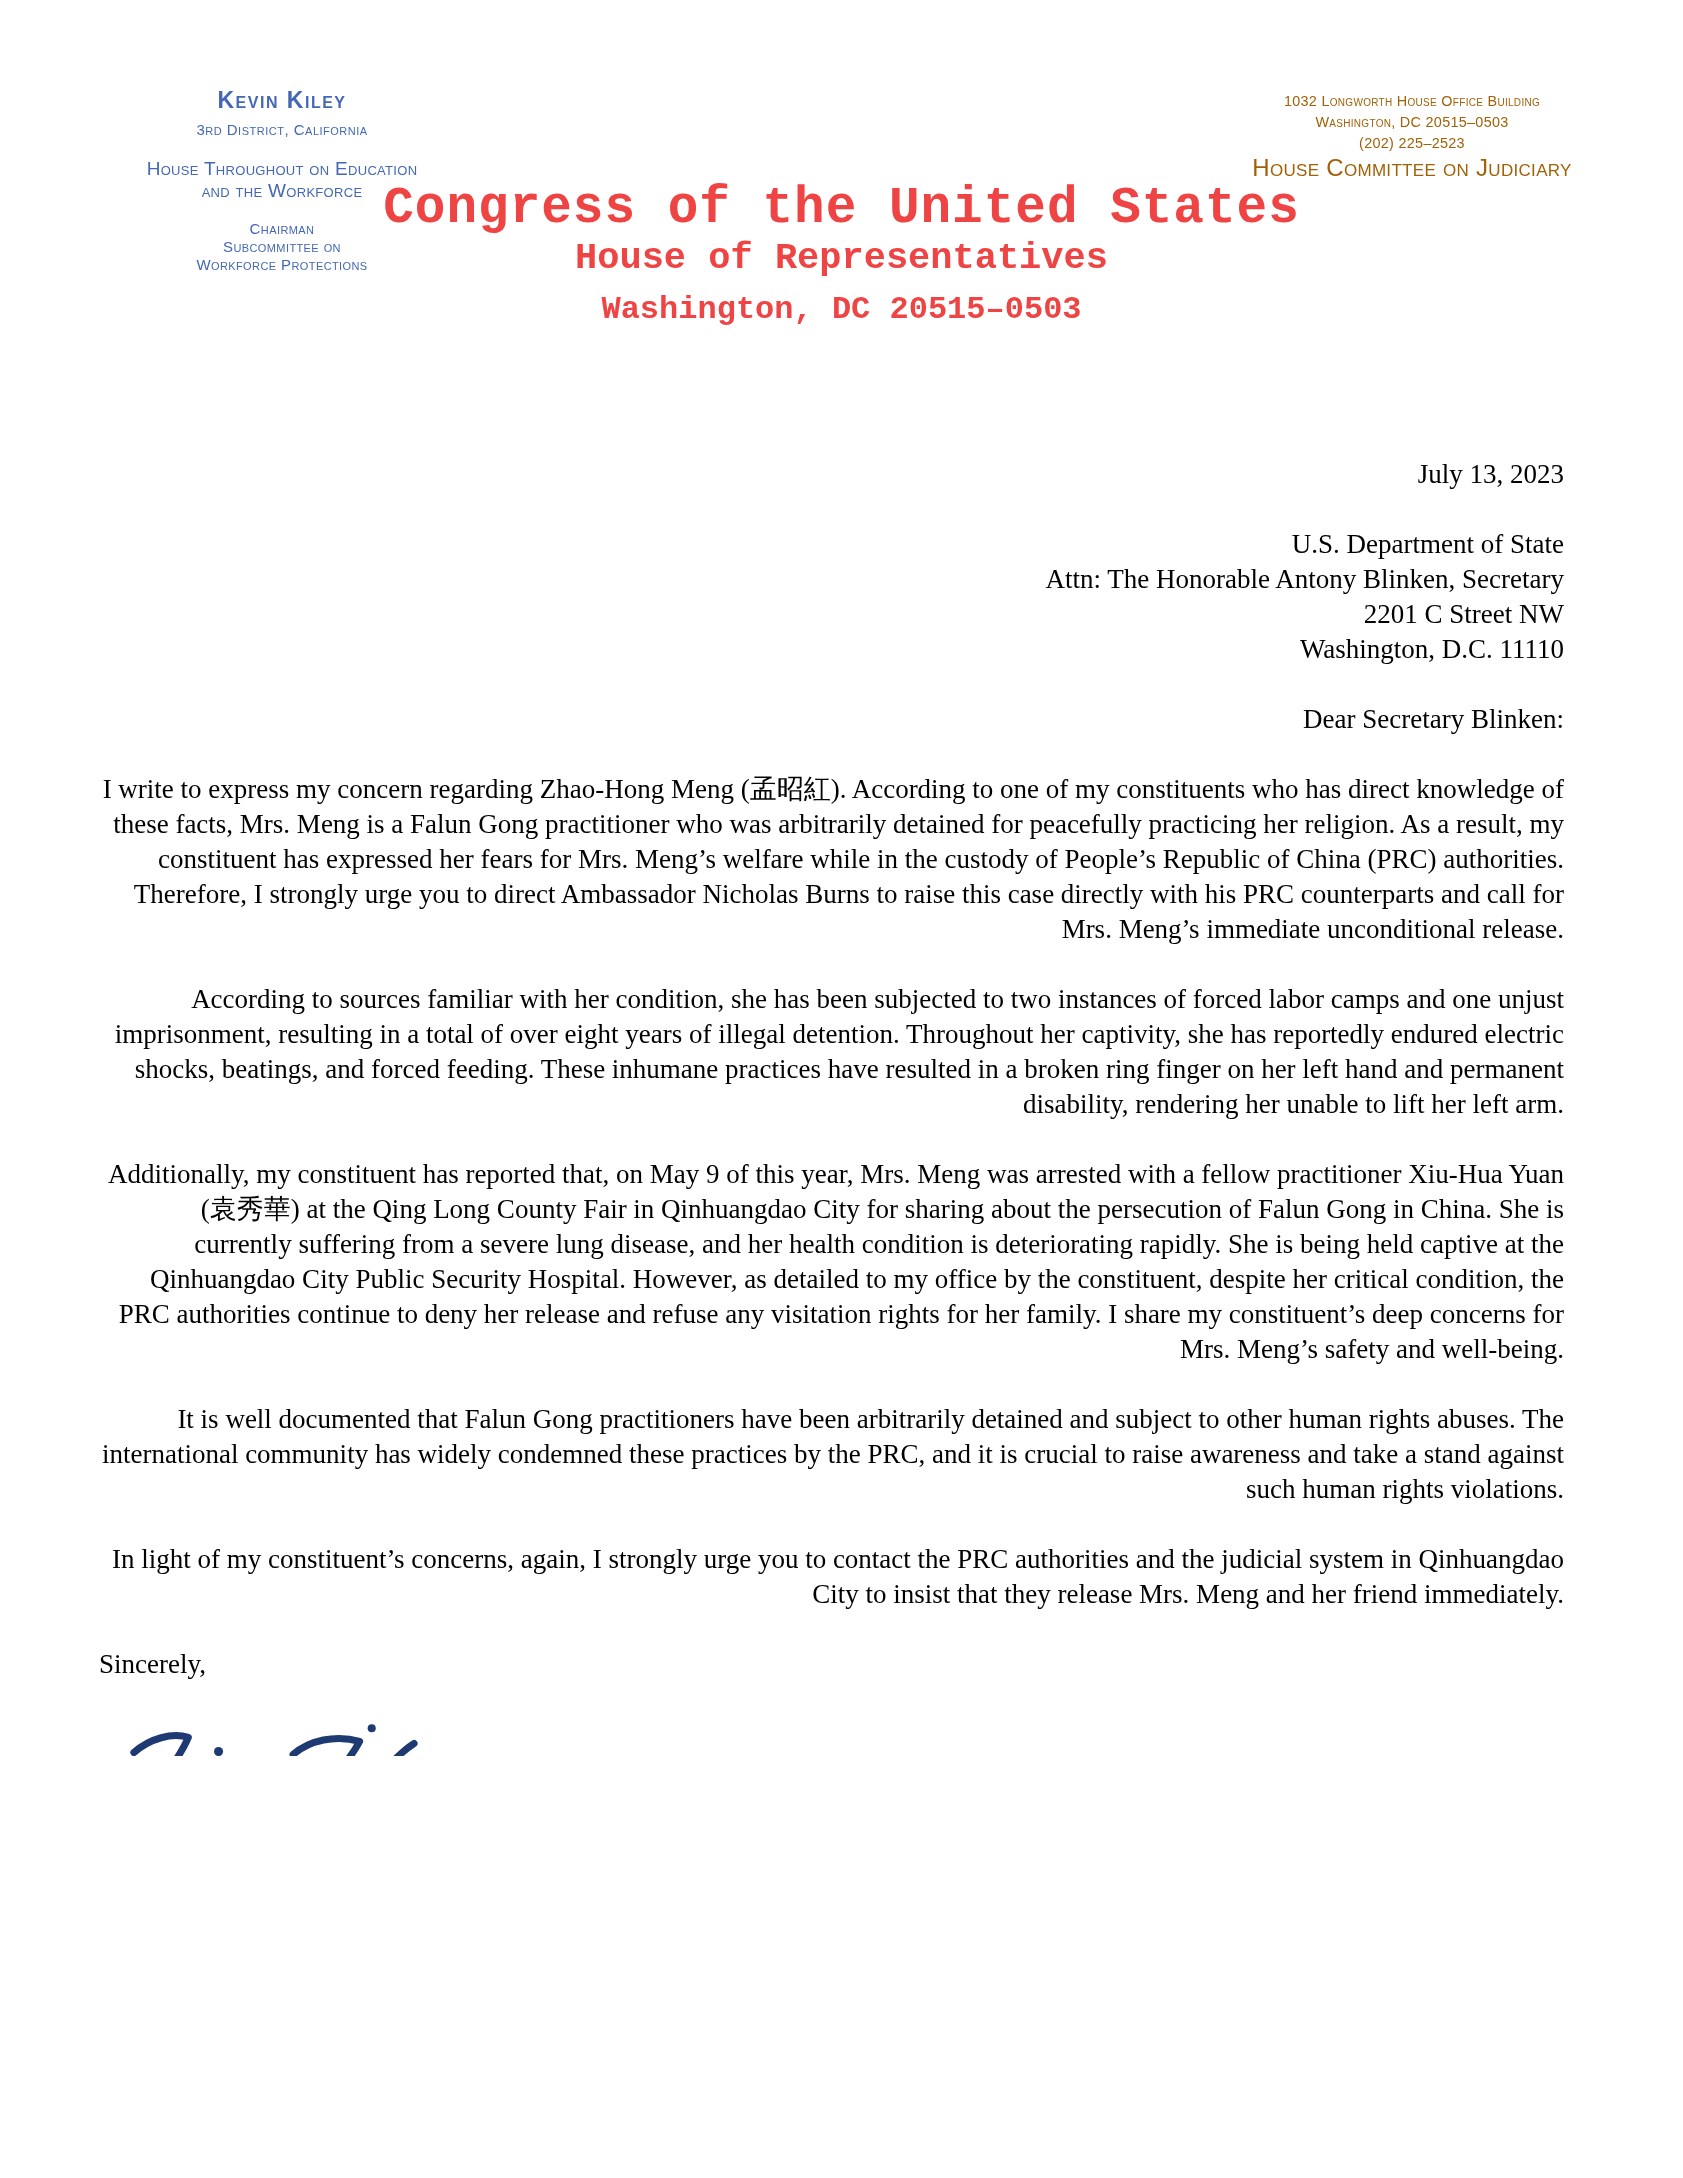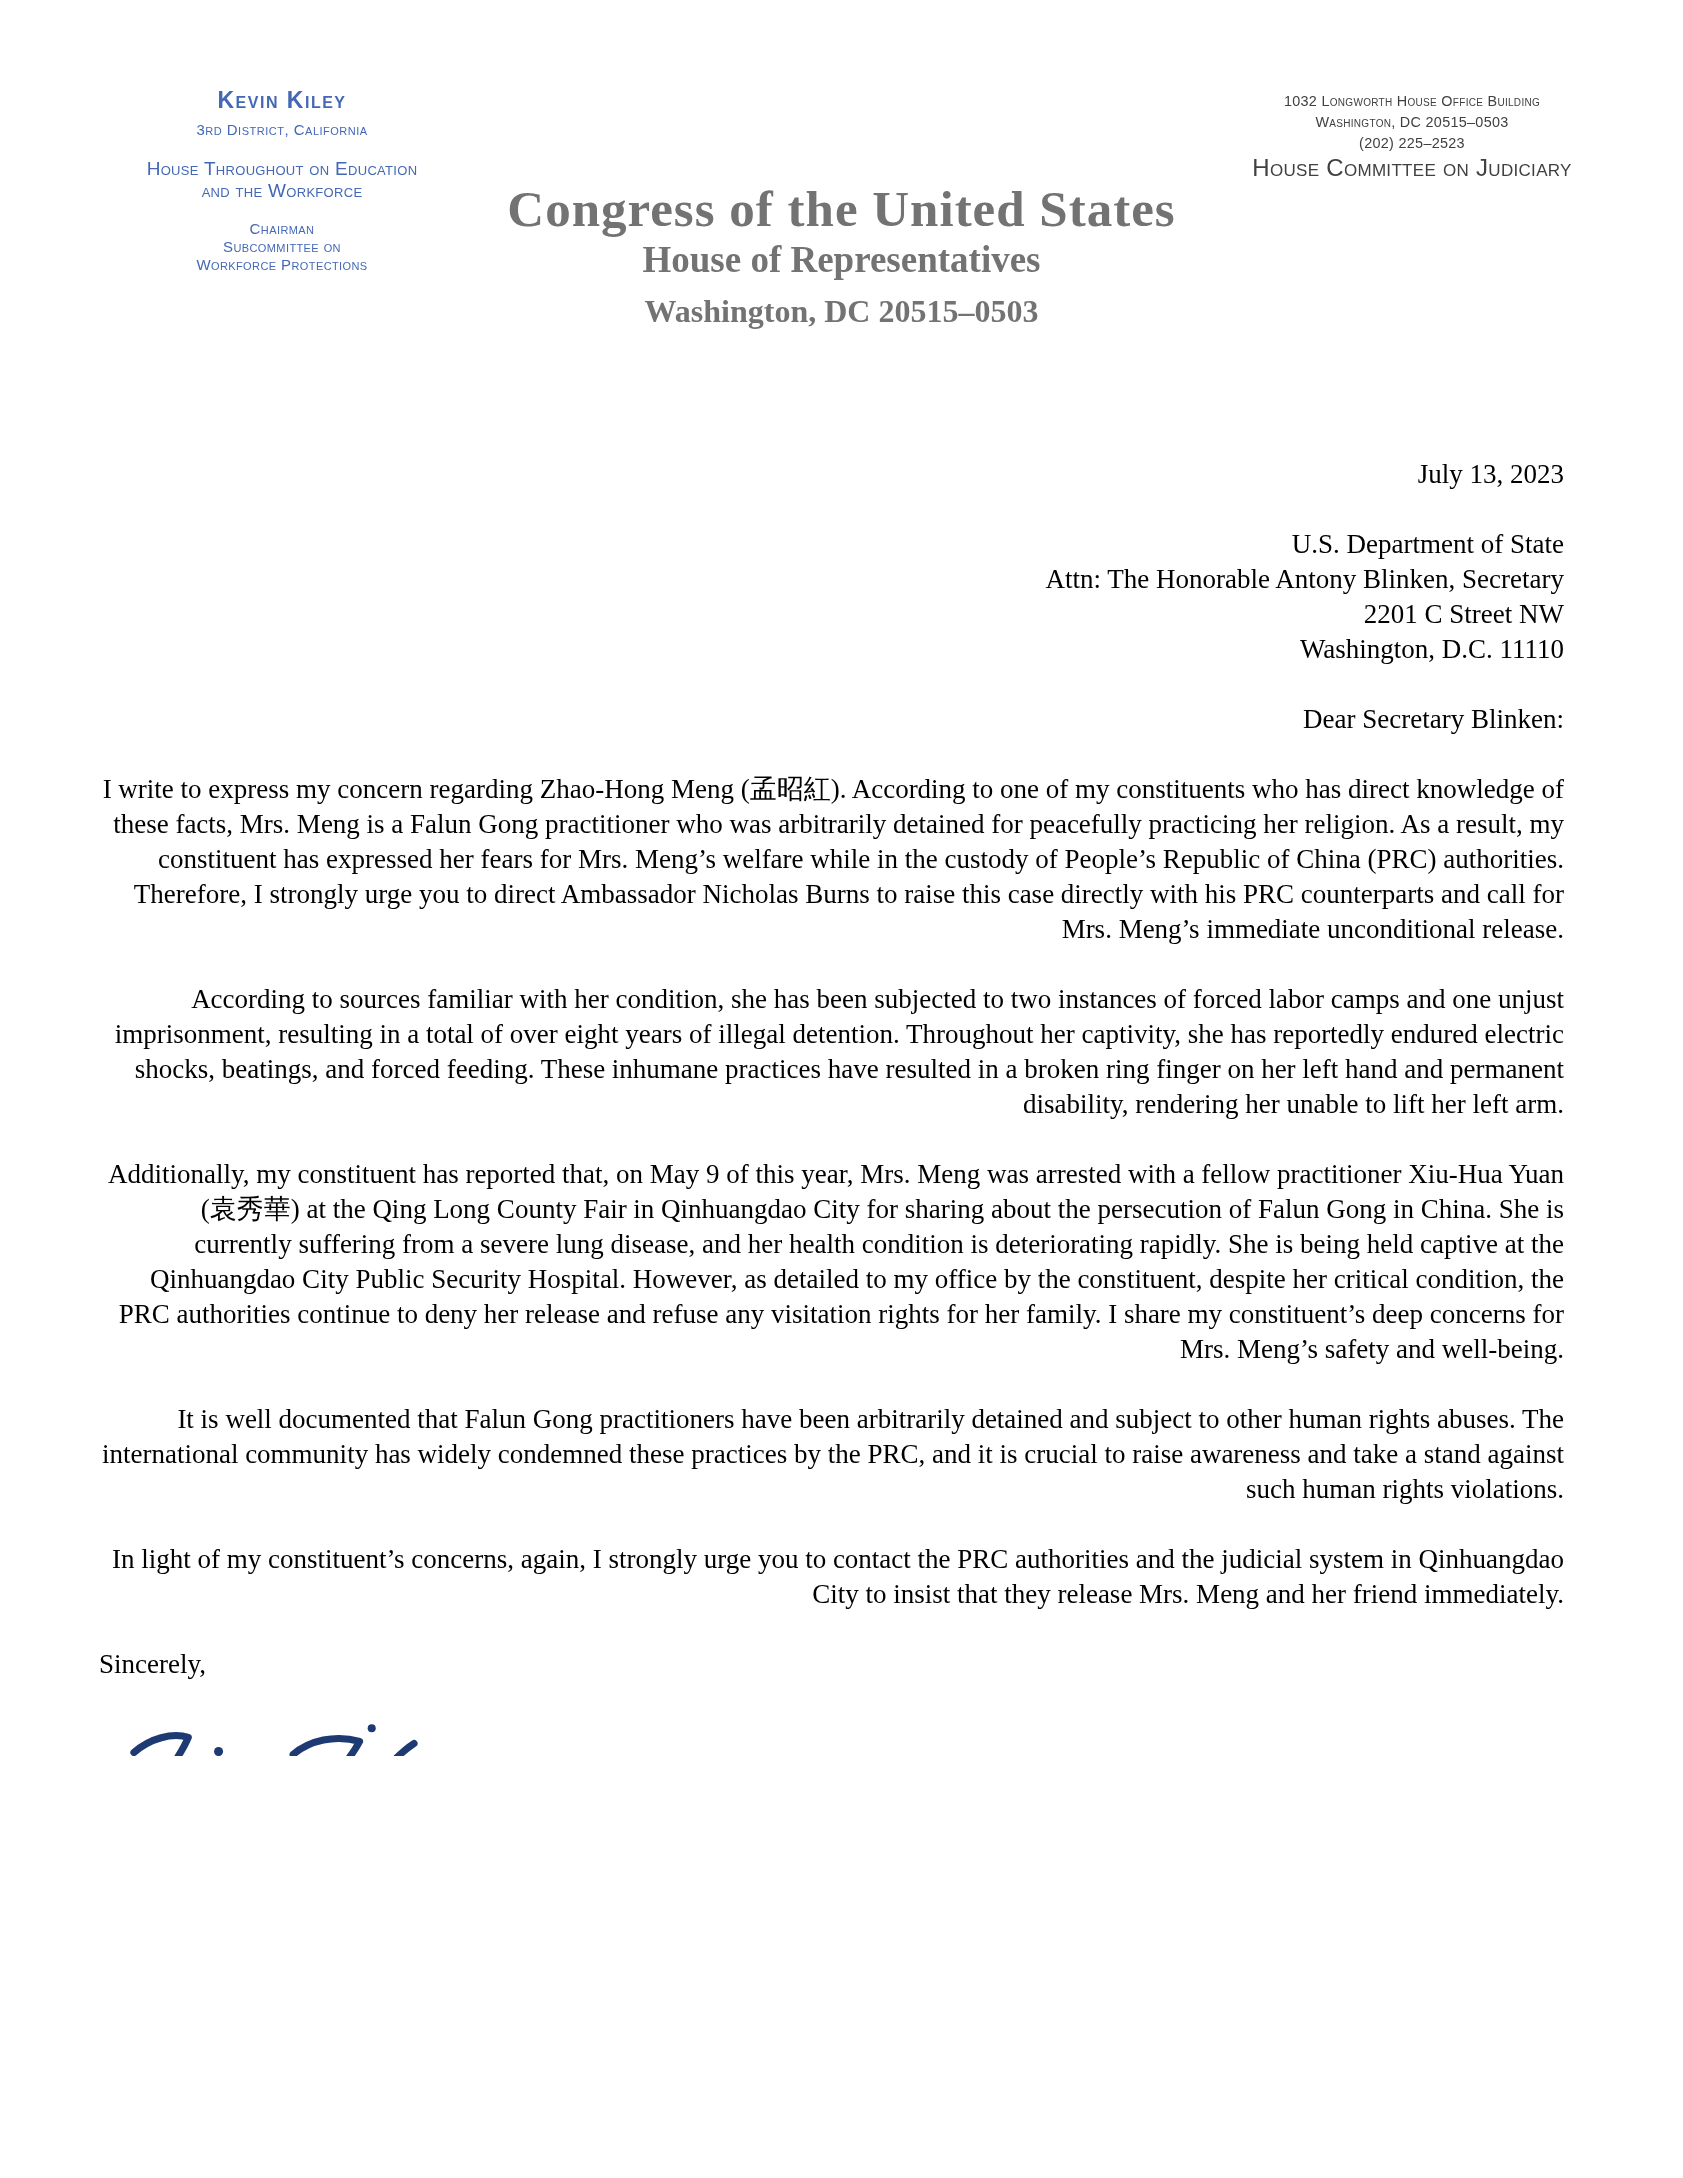--- a/index.html
+++ b/index.html
@@ -31,30 +31,30 @@
   .lh-name { font-size: 23px; font-weight: 600; letter-spacing: 1.5px; }
   .lh-district { font-size: 15px; margin-top: 7px; letter-spacing: 0.5px; }
   .lh-committee { font-size: 19px; margin-top: 20px; line-height: 1.18; letter-spacing: 0.3px; }
   .lh-chair { font-size: 15px; margin-top: 17px; line-height: 1.22; letter-spacing: 0.4px; }
 
   .lh-right {
     position: absolute; left: 1234px; top: 91px; width: 356px;
     text-align: center;
     font-family: "Liberation Sans", sans-serif;
     font-variant: small-caps;
-    color: #404040;
+    color: #a16207;
   }
   .lh-addr { font-size: 14.4px; line-height: 1.45; letter-spacing: 0.3px; }
   .lh-judiciary { font-size: 24px; margin-top: 0; letter-spacing: 0.3px; }
 
   .masthead {
     position: absolute; left: 0; right: 0; top: 180px;
     text-align: center;
-    font-family: Liberation Serif, serif;
-    color: #737373;
+    font-family: Liberation Mono, monospace;
+    color: #ef4444;
   }
   .masthead-line1 { font-size: 51px; font-weight: bold; letter-spacing: 1px; }
   .masthead-line2 { font-size: 37px; font-weight: bold; }
   .masthead-line3 { font-size: 32px; font-weight: bold; margin-top: 12px; }
 
   
   .letter-body {
     position: absolute; top: 457px; left: 99px; width: 1465px;
     font-size: 27px; line-height: 35px;
     text-align: left;

